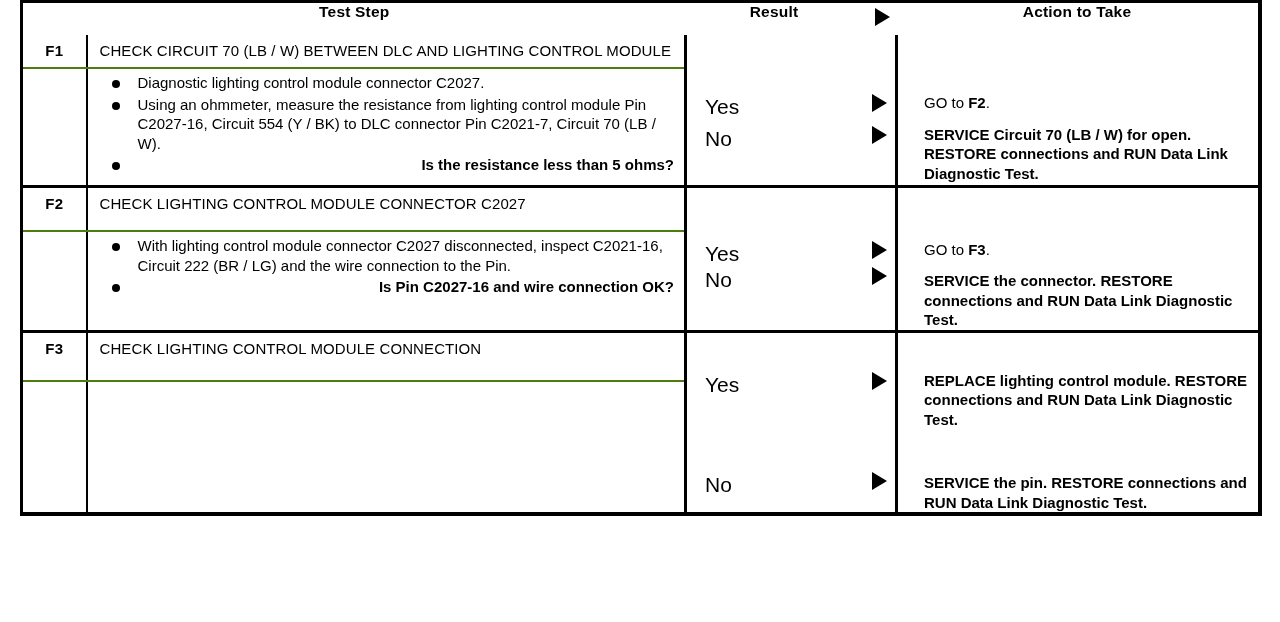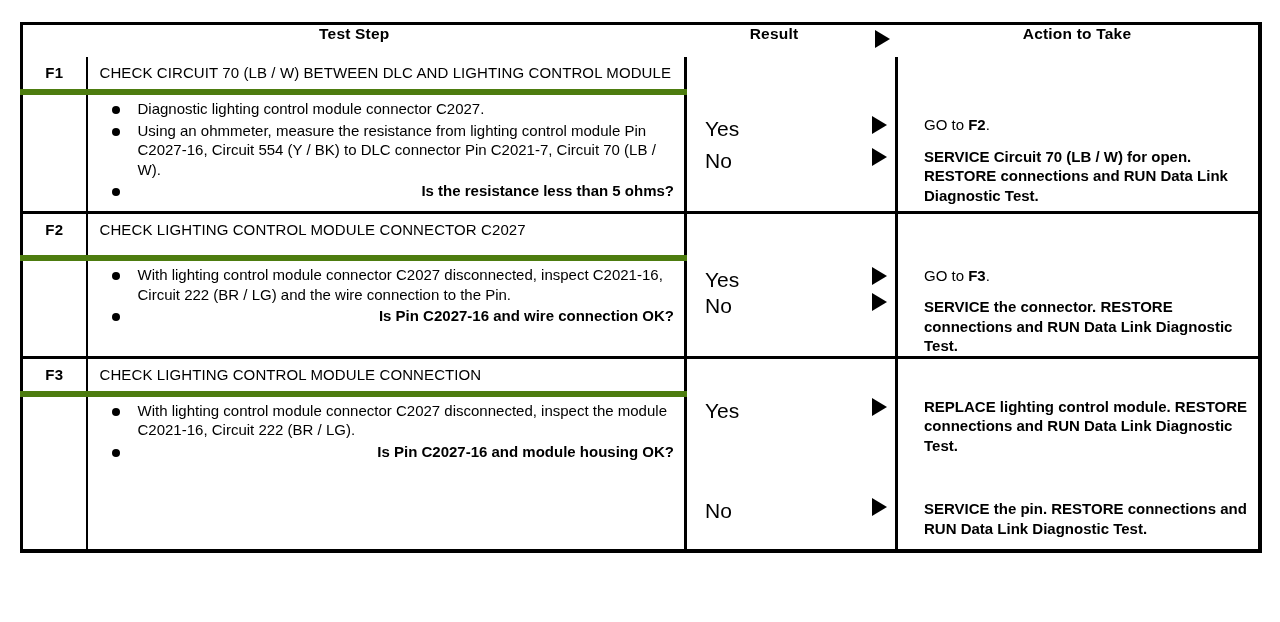--- a/index.html
+++ b/index.html
@@ -18,21 +18,21 @@
   #sheet {
     position: relative;
     width: 1280px;
     height: 622px;
   }
 
   
   .diag-table {
     position: absolute;
     left: 20px;
-    top: 22px;
+    top: 0;
     width: 1238px;
     border-collapse: collapse;
     table-layout: fixed;
     border-left: 3px solid #000;
     border-right: 4px solid #000;
     border-top: 3px solid #000;
     border-bottom: 4px solid #000;
   }
 
   .diag-table td, .diag-table th {
@@ -105,21 +105,21 @@
   }
   .steprow .result-cell,
   .steprow .action-cell {
     border-right: 3px solid #000;
   }
   .steprow .action-cell { border-right: 0; }
 
   
   .rule-under-title .step-id,
   .rule-under-title .step-title {
-    border-bottom: 6px solid #4d7c0f;
+    border-bottom: 2px solid #4d7c0f;
   }
 
   
   .bodyrow .step-id {
     border-right: 2px solid #000;
   }
   .bodyrow .step-body {
     border-right: 3px solid #000;
     padding: 4px 10px 8px 12px;
   }
@@ -312,24 +312,20 @@
           <div style="height:38px;"></div>
           <div class="action-block">REPLACE lighting control module. RESTORE connections and RUN Data Link Diagnostic Test.</div>
           <div style="height:44px;"></div>
           <div class="action-block">SERVICE the pin. RESTORE connections and RUN Data Link Diagnostic Test.</div>
         </td>
       </tr>
 
       <tr class="bodyrow">
         <td class="step-id"></td>
         <td class="step-body">
-          <ul class="bullets">
-            <li>With lighting control module connector C2027 disconnected, inspect the module C2021-16, Circuit 222 (BR / LG).</li>
-            <li class="bold">Is Pin C2027-16 and module housing OK?</li>
-          </ul>
           <div style="height:78px;"></div>
         </td>
       </tr>
 
     </tbody>
   </table>
 
 </div>
 
 </body></html>

